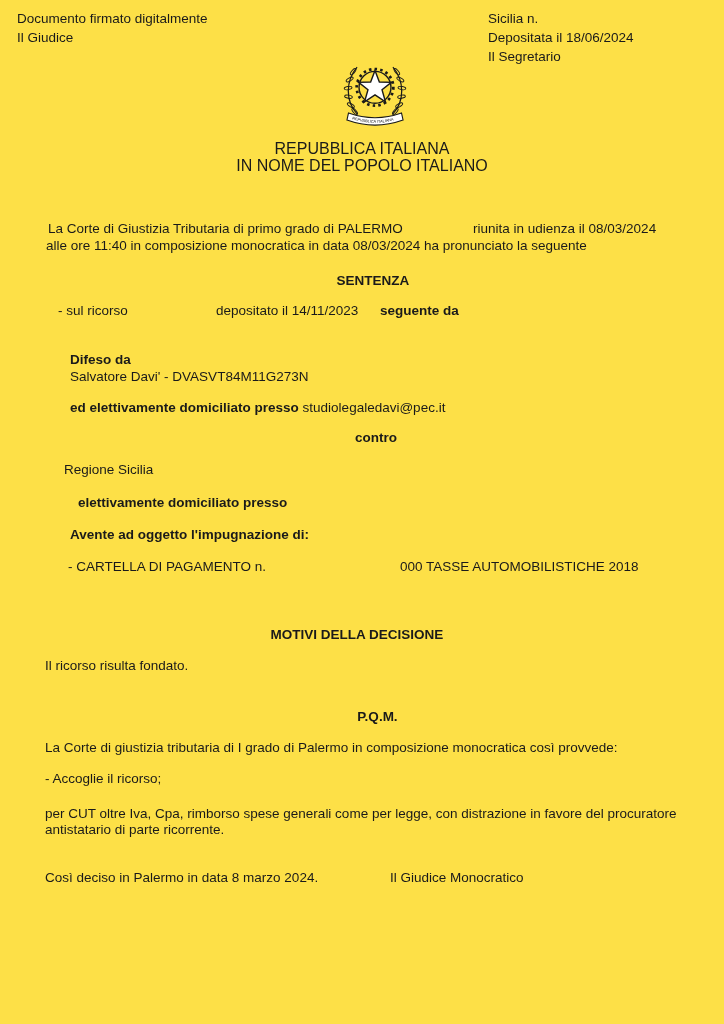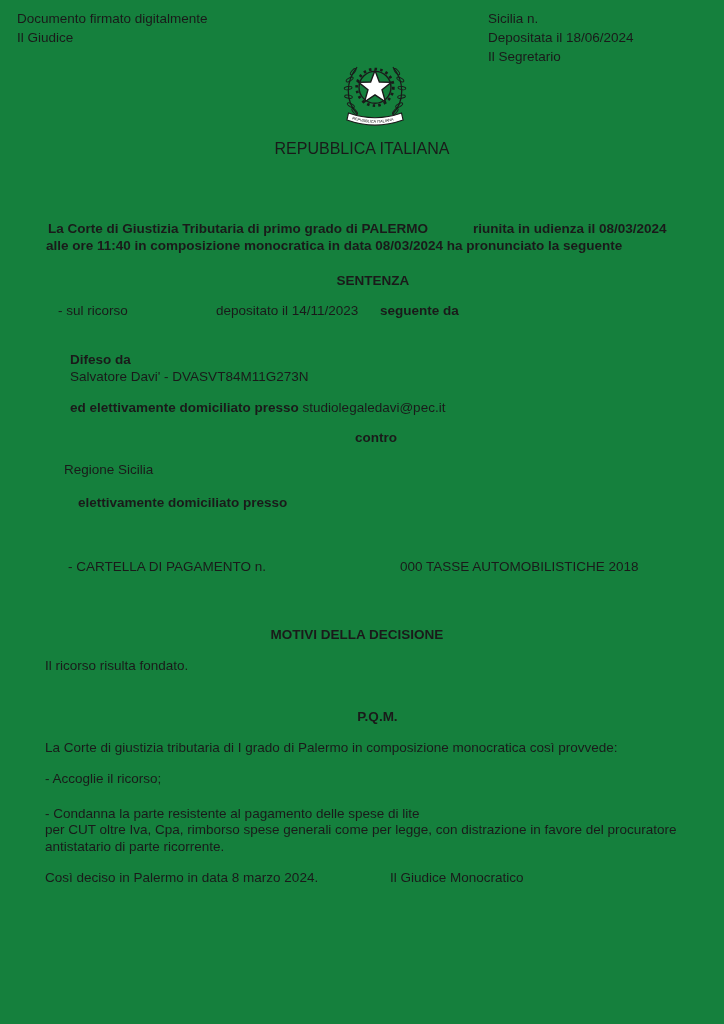--- a/index.html
+++ b/index.html
@@ -1,19 +1,19 @@
 <!DOCTYPE html>
 <html><head>
 <meta charset="utf-8">
 <style>
   html,body{margin:0;padding:0;background:#ffffff;}
   .page{
     position:relative;
     width:724px;height:1024px;
-    background:#15803d;
+    background:#fde047;
     font-family:"Liberation Sans","DejaVu Sans",sans-serif;
     color:#1a1a1a;
     font-size:13.5px;
     line-height:16.5px;
     overflow:hidden;
   }
   .abs{position:absolute;}
   .b{font-weight:bold;}
   .center{left:0;right:0;text-align:center;}
   .hdr{line-height:18.8px;}
@@ -68,23 +68,24 @@
       <path d="M16,73 Q50,85 84,73 L86,82 Q50,95 14,82 Z" stroke-width="1.4" fill="#ffffff"></path>
       <path id="ribbon-curve" d="M18,80 Q50,91 82,80" stroke="none"></path>
       <text font-size="5" fill="#1a1a1a" stroke="none" font-family="Liberation Sans, sans-serif">
         <textPath href="#ribbon-curve" startOffset="4%">REPVBBLICA ITALIANA</textPath>
       </text>
     </g>
   </svg>
 
   <div class="abs center" style="top:141px;font-size:16px;">
     <div>REPUBBLICA ITALIANA</div>
+    <div>IN NOME DEL POPOLO ITALIANO</div>
   </div>
 
-  <div class="abs" style="left:48px;top:221px;width:630px;font-weight:bold;">
+  <div class="abs" style="left:48px;top:221px;width:630px;">
     <div>
       <span>La Corte di Giustizia Tributaria di primo grado di PALERMO</span>
       <span class="abs" style="left:425px;top:0;">riunita in udienza il 08/03/2024</span>
     </div>
     <div style="margin-left:-2px;">alle ore 11:40 in composizione monocratica in data 08/03/2024 ha pronunciato la seguente</div>
   </div>
 
   <div class="abs center b" style="top:273px;padding-left:22px;">SENTENZA</div>
 
   <div class="abs" style="left:0;top:303px;width:724px;">
@@ -102,36 +103,36 @@
     <span class="b">ed elettivamente domiciliato presso</span>
     <span>studiolegaledavi@pec.it</span>
   </div>
 
   <div class="abs center b" style="top:430px;padding-left:28px;">contro</div>
 
   <div class="abs" style="left:64px;top:462px;">Regione Sicilia</div>
 
   <div class="abs b" style="left:78px;top:495px;">elettivamente domiciliato presso</div>
 
+  <div class="abs b" style="left:70px;top:527px;">Avente ad oggetto l'impugnazione di:</div>
 
   <div class="abs" style="left:0;top:559px;width:724px;">
     <span class="abs" style="left:68px;">- CARTELLA DI PAGAMENTO n.</span>
     <span class="abs" style="left:400px;">000 TASSE AUTOMOBILISTICHE 2018</span>
   </div>
 
   <div class="abs center b" style="top:627px;padding-right:10px;">MOTIVI DELLA DECISIONE</div>
 
   <div class="abs" style="left:45px;top:658px;">Il ricorso risulta fondato.</div>
 
   <div class="abs center b" style="top:709px;padding-right:8px;margin-left:39px;">P.Q.M.</div>
 
   <div class="abs" style="left:45px;top:740px;width:660px;">La Corte di giustizia tributaria di I grado di Palermo in composizione monocratica così provvede:</div>
   <div class="abs" style="left:45px;top:771px;">-  Accoglie il ricorso;</div>
   <div class="abs wrapblock lh16" style="left:45px;top:806px;">
-    <div>- Condanna la parte resistente al pagamento delle spese di lite</div>
     <div>per CUT oltre Iva, Cpa, rimborso spese generali come per legge, con distrazione in favore del procuratore antistatario di parte ricorrente.</div>
   </div>
 
   <div class="abs" style="left:0;top:870px;width:724px;">
     <span class="abs" style="left:45px;">Così deciso in Palermo in data 8 marzo 2024.</span>
     <span class="abs" style="left:390px;">Il Giudice Monocratico</span>
   </div>
 
 </div>
 

